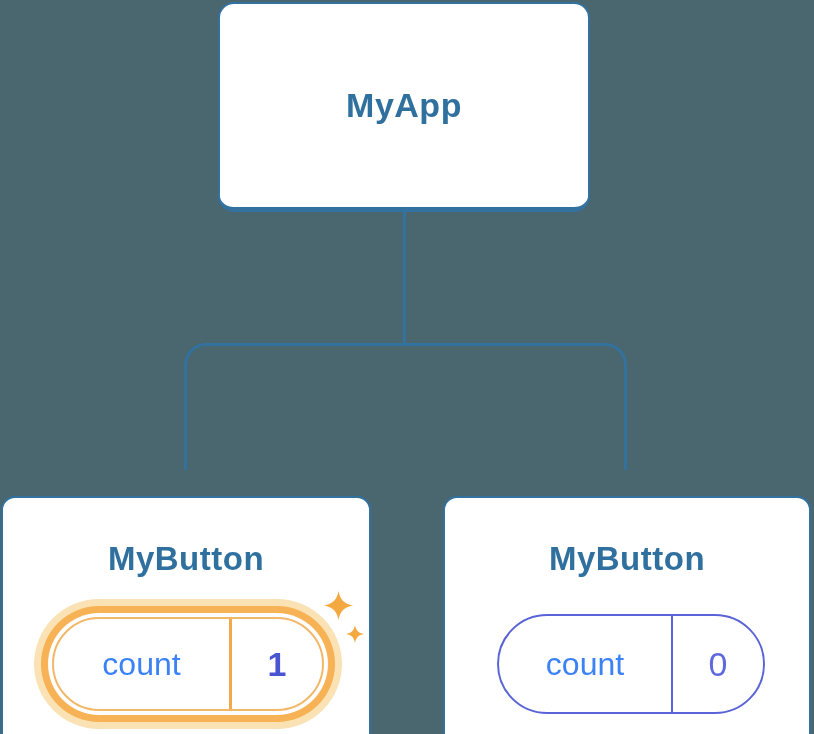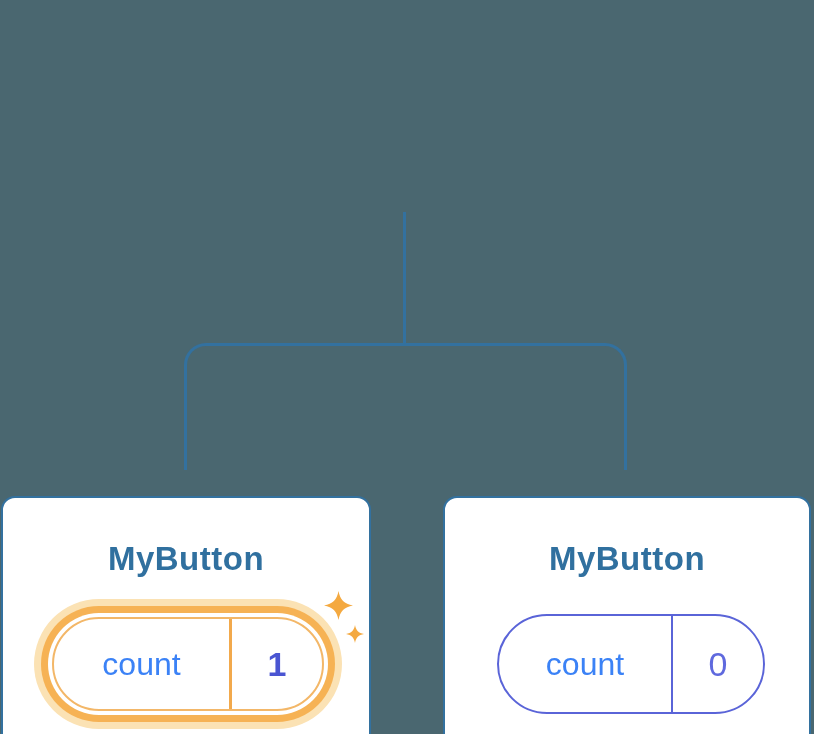--- a/index.html
+++ b/index.html
@@ -104,20 +104,23 @@
   
   .sparkle { position: absolute; }
   .sparkle-big   { left: 321px; top: 93px;  width: 29px; height: 29px; }
   .sparkle-small { left: 343px; top: 127px; width: 18px; height: 18px; }
 </style>
 </head>
 <body>
 
 <div class="canvas">
 
+  <div class="card card-root">
+    <div class="card-title">MyApp</div>
+  </div>
 
   <div class="stem"></div>
   <div class="bracket"></div>
 
   <div class="card card-child card-child-left">
     <div class="card-title">MyButton</div>
 
     <div class="pill pill-highlighted">
       <div class="pill-name">count</div>
       <div class="pill-divider"></div>

